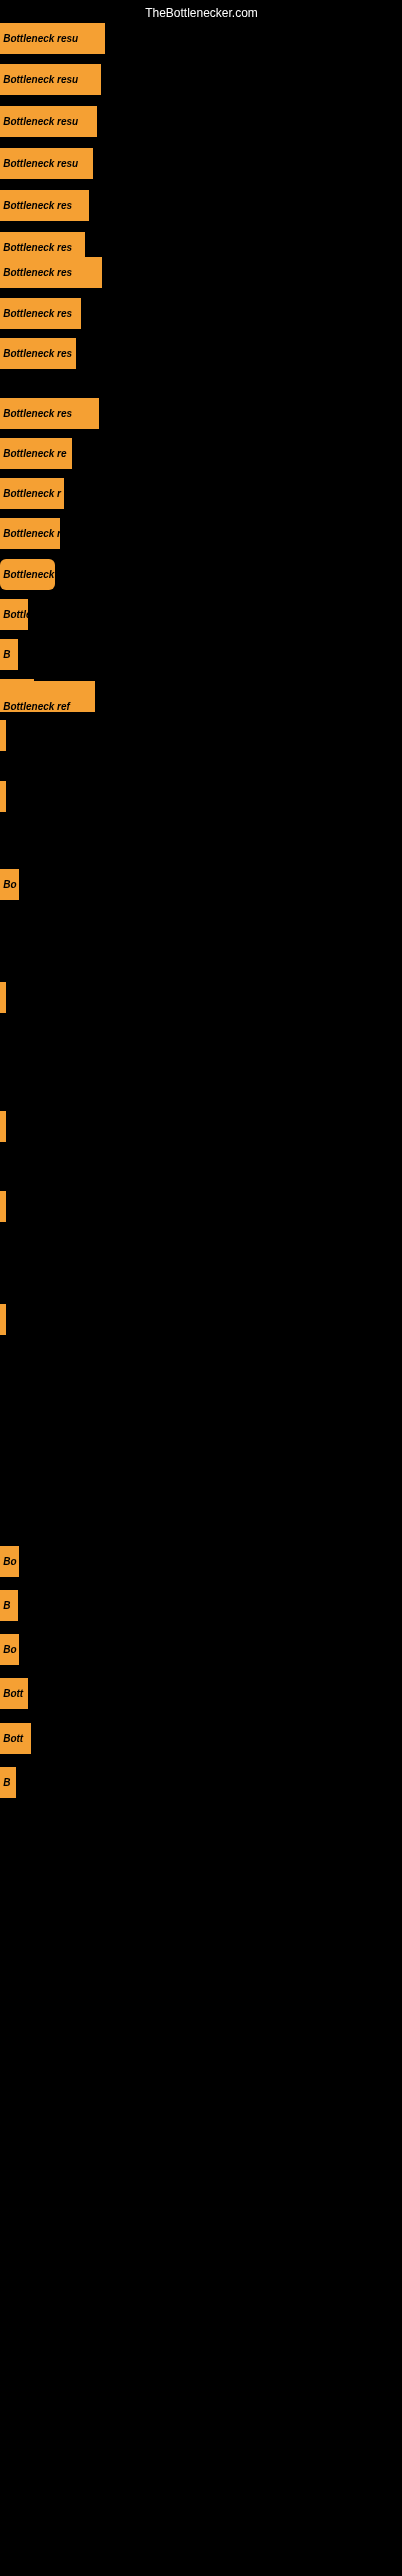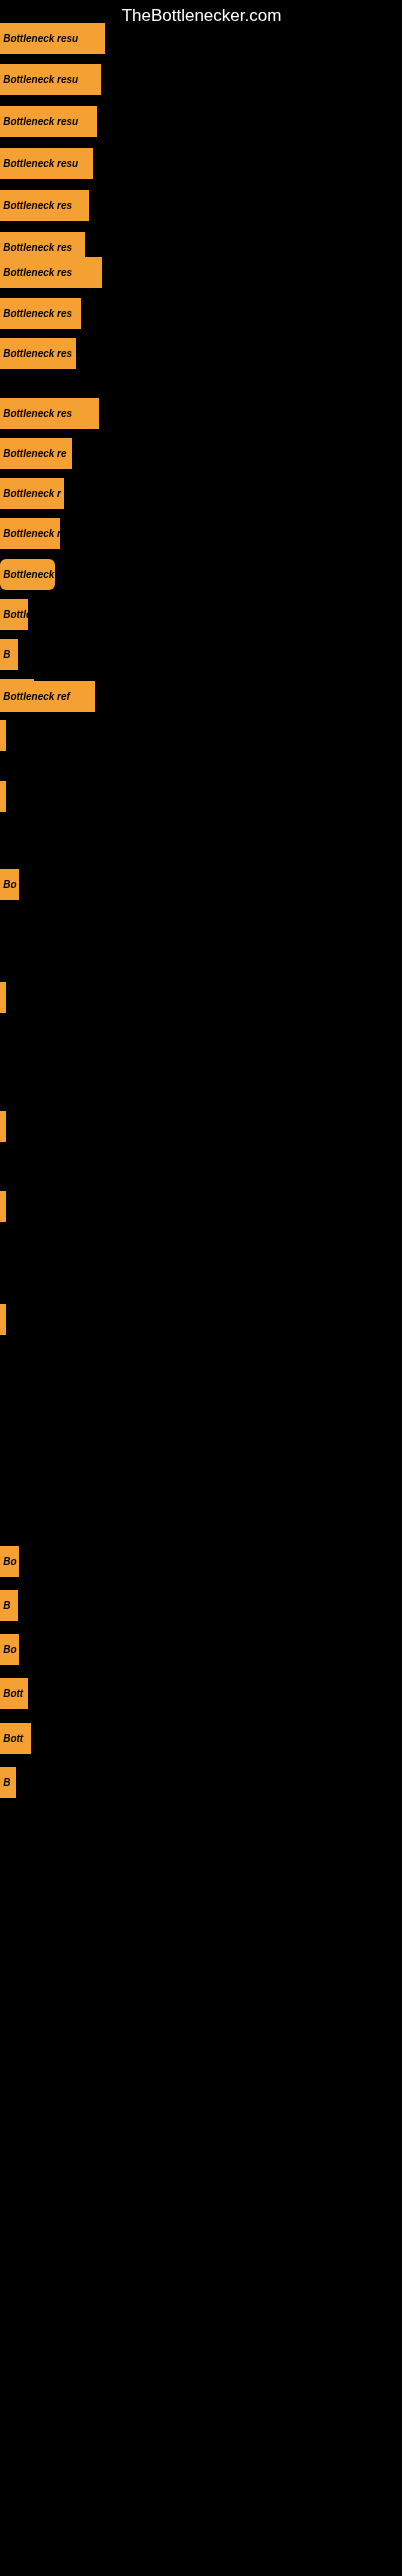--- a/index.html
+++ b/index.html
@@ -11,21 +11,21 @@
       background-color: #000000;
       color: #ffffff;
       font-family: Arial, sans-serif;
       width: 403px;
       min-height: 2576px;
       position: relative;
     }
     .site-title {
       text-align: center;
       color: #ffffff;
-      font-size: 17px;
+      font-size: 12px;
       padding: 6.4px 0;
       position: absolute;
       top: 0;
       left: 0;
       right: 0;
     }
     .bar-item {
       position: absolute;
       left: 0;
       height: 31px;
@@ -99,21 +99,21 @@
 <div class="bar-item" style="top: 679px; width: 34px;">
     <span>Bottle</span>
   </div>
 <div class="bar-item" style="top: 720px; width: 6.4px;"></div>
 <div class="bar-item" style="top: 781px; width: 6.4px;"></div>
 <div class="bar-item" style="top: 869px; width: 19.3px;">
     <span>Bo</span>
   </div>
 <div class="bar-item" style="top: 982px; width: 6.4px;"></div>
 <div class="bar-item" style="top: 1111px; width: 6.4px;"></div>
-<div class="bar-item" style="top: 681px; width: 95px;">
+<div class="bar-item" style="top: 681px; width: 95px; align-items: flex-end;">
     <span>Bottleneck ref</span>
   </div>
 <div class="bar-item" style="top: 1191px; width: 6.4px;"></div>
 <div class="bar-item" style="top: 1304px; width: 6.4px;"></div>
 <div class="bar-item" style="top: 1546px; width: 19.3px;">
     <span>Bo</span>
   </div>
 <div class="bar-item" style="top: 1590px; width: 17.7px;">
     <span>B</span>
   </div>

